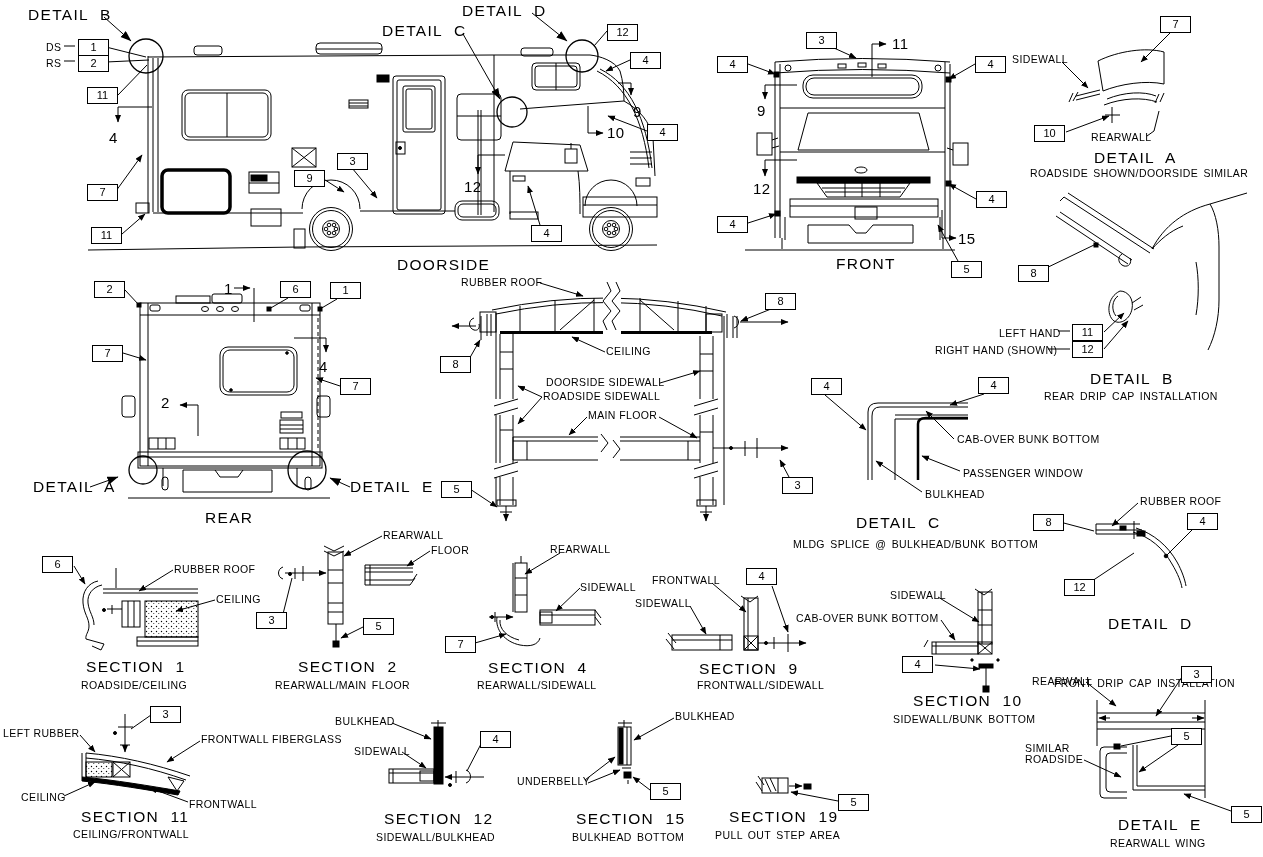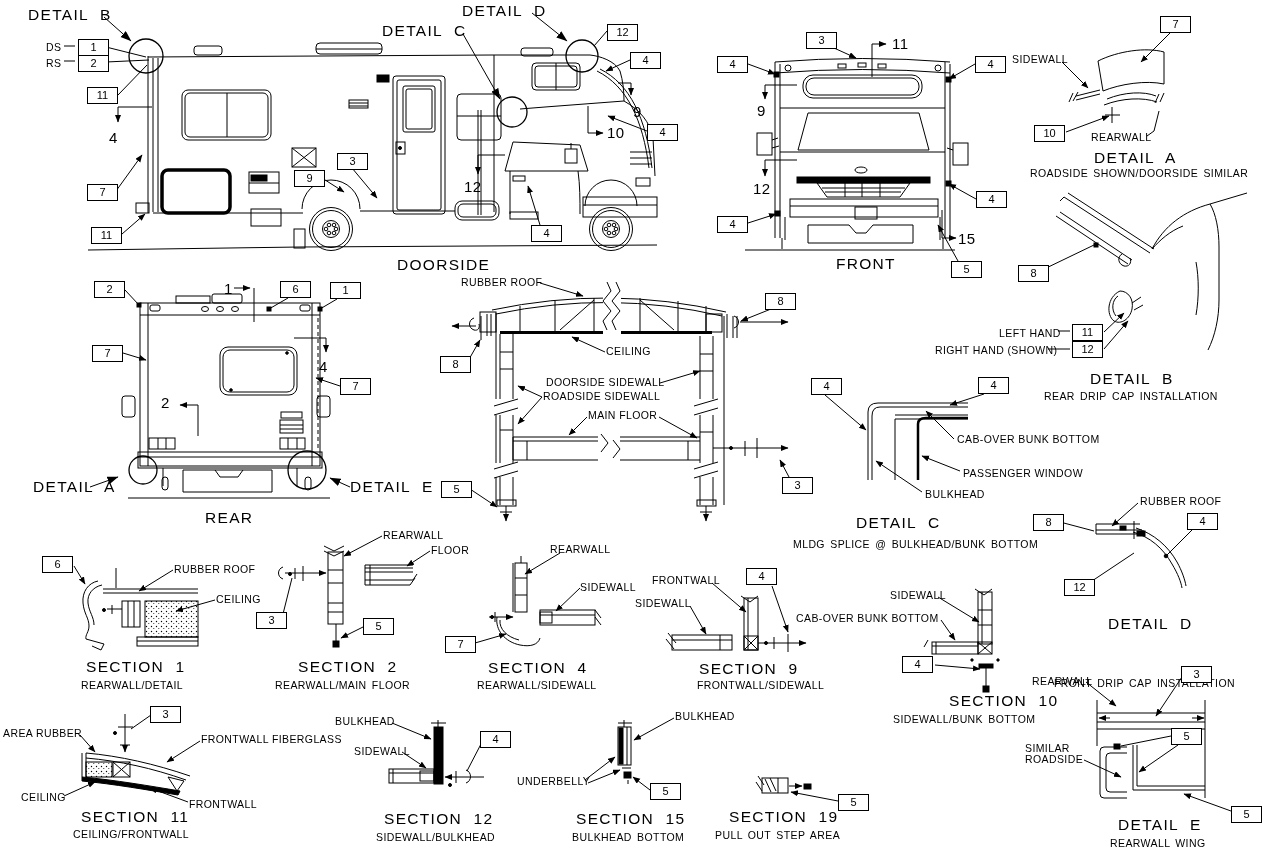--- a/index.html
+++ b/index.html
@@ -584,21 +584,21 @@
       <div class="lbl" style="left: 174px; top: 563px;">RUBBER ROOF</div>
       <div class="lbl" style="left: 216px; top: 593px;">CEILING</div>
       <div class="lbl" style="left: 383px; top: 529px;">REARWALL</div>
       <div class="lbl" style="left: 431px; top: 544px;">FLOOR</div>
       <div class="lbl" style="left: 550px; top: 543px;">REARWALL</div>
       <div class="lbl" style="left: 580px; top: 581px;">SIDEWALL</div>
       <div class="lbl" style="left: 652px; top: 574px;">FRONTWALL</div>
       <div class="lbl" style="left: 635px; top: 597px;">SIDEWALL</div>
       <div class="lbl" style="left: 796px; top: 612px;">CAB-OVER BUNK BOTTOM</div>
       <div class="lbl" style="left: 890px; top: 589px;">SIDEWALL</div>
-      <div class="lbl" style="left: 3px; top: 727px;">AREA RUBBER</div>
+      <div class="lbl" style="left: 3px; top: 727px;">LEFT RUBBER</div>
       <div class="lbl" style="left: 201px; top: 733px;">FRONTWALL FIBERGLASS</div>
       <div class="lbl" style="left: 21px; top: 791px;">CEILING</div>
       <div class="lbl" style="left: 189px; top: 798px;">FRONTWALL</div>
       <div class="lbl" style="left: 335px; top: 715px;">BULKHEAD</div>
       <div class="lbl" style="left: 354px; top: 745px;">SIDEWALL</div>
       <div class="lbl" style="left: 675px; top: 710px;">BULKHEAD</div>
       <div class="lbl" style="left: 517px; top: 775px;">UNDERBELLY</div>
       <div class="lbl" style="left: 1032px; top: 675px;">REARWALL</div>
       <div class="lbl" style="left: 1025px; top: 742px;">SIMILAR</div>
       <div class="lbl" style="left: 1025px; top: 753px;">ROADSIDE</div>
@@ -622,31 +622,31 @@
       <div class="ttl" style="left: 1090px; top: 370px;">DETAIL B</div>
       <div class="ttl" style="left: 205px; top: 509px;">REAR</div>
       <div class="ttl" style="left: 33px; top: 478px;">DETAIL A</div>
       <div class="ttl" style="left: 350px; top: 478px;">DETAIL E</div>
       <div class="ttl" style="left: 856px; top: 514px;">DETAIL C</div>
       <div class="ttl" style="left: 1108px; top: 615px;">DETAIL D</div>
       <div class="ttl" style="left: 86px; top: 658px;">SECTION 1</div>
       <div class="ttl" style="left: 298px; top: 658px;">SECTION 2</div>
       <div class="ttl" style="left: 488px; top: 659px;">SECTION 4</div>
       <div class="ttl" style="left: 699px; top: 660px;">SECTION 9</div>
-      <div class="ttl" style="left: 913px; top: 692px; margin-left: 36px;">SECTION 10</div>
+      <div class="ttl" style="left: 913px; top: 692px;">SECTION 10</div>
       <div class="ttl" style="left: 81px; top: 808px;">SECTION 11</div>
       <div class="ttl" style="left: 384px; top: 810px;">SECTION 12</div>
       <div class="ttl" style="left: 576px; top: 810px;">SECTION 15</div>
       <div class="ttl" style="left: 729px; top: 808px;">SECTION 19</div>
       <div class="ttl" style="left: 1118px; top: 816px;">DETAIL E</div>
       <div class="sub" style="left: 1030px; top: 167px;">ROADSIDE SHOWN/DOORSIDE SIMILAR</div>
       <div class="sub" style="left: 1044px; top: 390px;">REAR DRIP CAP INSTALLATION</div>
       <div class="sub" style="left: 793px; top: 538px;">MLDG SPLICE @ BULKHEAD/BUNK BOTTOM</div>
       <div class="sub" style="left: 1054px; top: 637px; margin-top: 40px;">FRONT DRIP CAP INSTALLATION</div>
-      <div class="sub" style="left: 81px; top: 679px;">REARWALL/DETAIL</div>
+      <div class="sub" style="left: 81px; top: 679px;">ROADSIDE/CEILING</div>
       <div class="sub" style="left: 275px; top: 679px;">REARWALL/MAIN FLOOR</div>
       <div class="sub" style="left: 477px; top: 679px;">REARWALL/SIDEWALL</div>
       <div class="sub" style="left: 697px; top: 679px;">FRONTWALL/SIDEWALL</div>
       <div class="sub" style="left: 893px; top: 713px;">SIDEWALL/BUNK BOTTOM</div>
       <div class="sub" style="left: 73px; top: 828px;">CEILING/FRONTWALL</div>
       <div class="sub" style="left: 376px; top: 831px;">SIDEWALL/BULKHEAD</div>
       <div class="sub" style="left: 572px; top: 831px;">BULKHEAD BOTTOM</div>
       <div class="sub" style="left: 715px; top: 829px;">PULL OUT STEP AREA</div>
       <div class="sub" style="left: 1110px; top: 837px;">REARWALL WING</div>
     </div>

